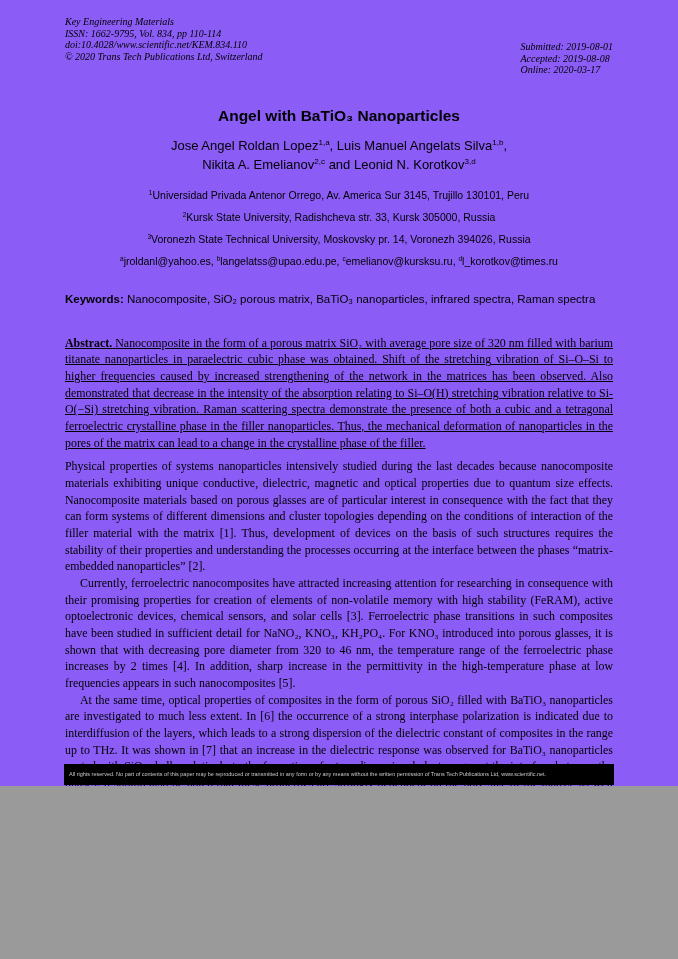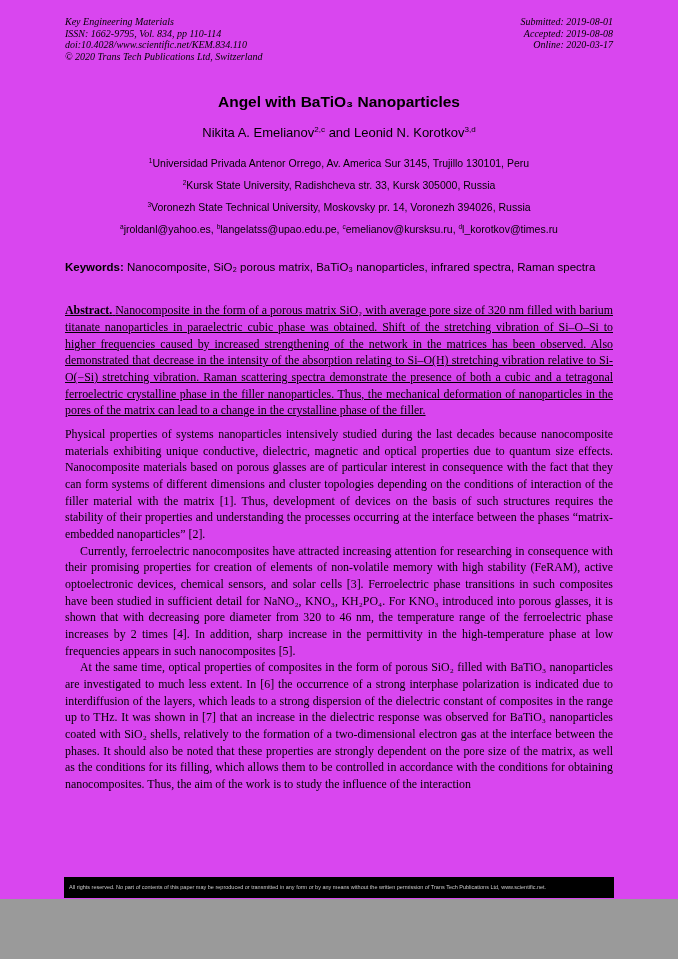--- a/index.html
+++ b/index.html
@@ -1,32 +1,32 @@
 <!DOCTYPE html>
 <html><head>
 <meta charset="utf-8">
 <style>
   html, body { margin: 0; padding: 0; background: #9a9a9a; }
   .page {
     position: relative;
     width: 678px;
-    height: 899px;
+    height: 786px;
     margin: 0 auto;
-    background: #d946ef;
+    background: #8b5cf6;
     color: #000;
     box-sizing: border-box;
     padding: 16px 65px 0 65px;
     overflow: hidden;
   }
   .serif { font-family: "Liberation Serif", "DejaVu Serif", serif; }
   .sans  { font-family: "Liberation Sans", "DejaVu Sans", sans-serif; }
 
   
   .hdr { display: flex; justify-content: space-between; font-style: italic; font-size: 10px; line-height: 11.5px; }
-  .hdr-right { text-align: right; }
+  .hdr-right { text-align: left; margin-top: 25px; }
 
   
   .title { margin-top: 30px; text-align: center; font-weight: bold; font-size: 15.5px; line-height: 1.35; }
 
   
   .authors { margin-top: 11px; text-align: center; font-size: 13px; line-height: 1.45; }
   .sup { vertical-align: super; font-size: 0.62em; line-height: 0; }
 
   
   .affils { margin-top: 14px; text-align: center; font-size: 10.5px; }
@@ -77,20 +77,21 @@
       <div>Accepted: 2019-08-08</div>
       <div>Online: 2020-03-17</div>
     </div>
   </div>
 
   <div class="title sans">
     <div>Angel with BaTiO₃ Nanoparticles</div>
   </div>
 
   <div class="authors sans">
+    <div><span>Jose Angel Roldan Lopez</span><span class="sup">1,a</span><span>, </span><span>Luis Manuel Angelats Silva</span><span class="sup">1,b</span><span>,</span></div>
     <div><span>Nikita A. Emelianov</span><span class="sup">2,c</span><span> and </span><span>Leonid N. Korotkov</span><span class="sup">3,d</span></div>
   </div>
 
   <div class="affils sans">
     <div class="affil"><span class="sup">1</span><span>Universidad Privada Antenor Orrego, Av. America Sur 3145, Trujillo 130101, Peru</span></div>
     <div class="affil"><span class="sup">2</span><span>Kursk State University, Radishcheva str. 33, Kursk 305000, Russia</span></div>
     <div class="affil"><span class="sup">3</span><span>Voronezh State Technical University, Moskovsky pr. 14, Voronezh 394026, Russia</span></div>
   </div>
 
   <div class="emails sans"><span class="sup">a</span><span>jroldanl@yahoo.es</span><span>, </span><span class="sup">b</span><span>langelatss@upao.edu.pe</span><span>, </span><span class="sup">c</span><span>emelianov@kursksu.ru</span><span>, </span><span class="sup">d</span><span>l_korotkov@times.ru</span></div>

